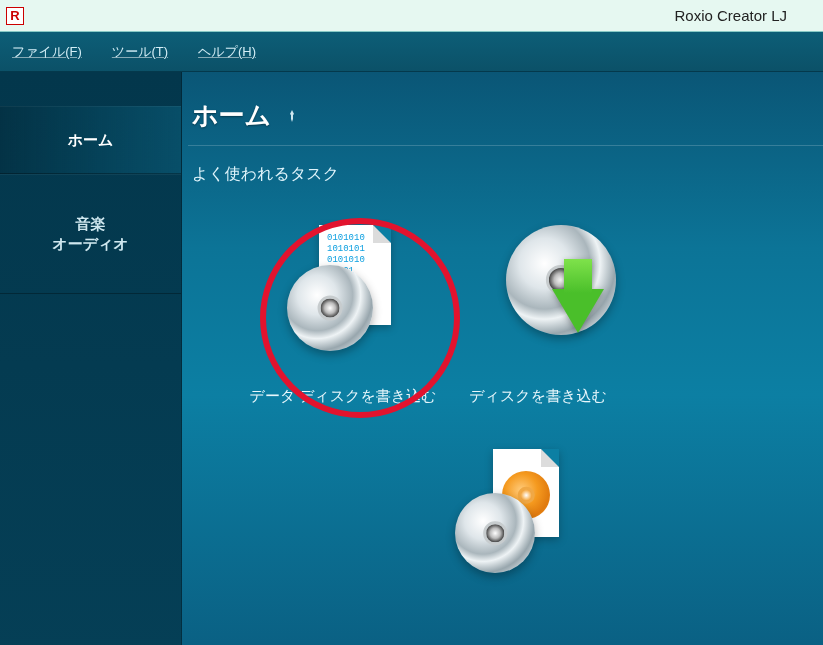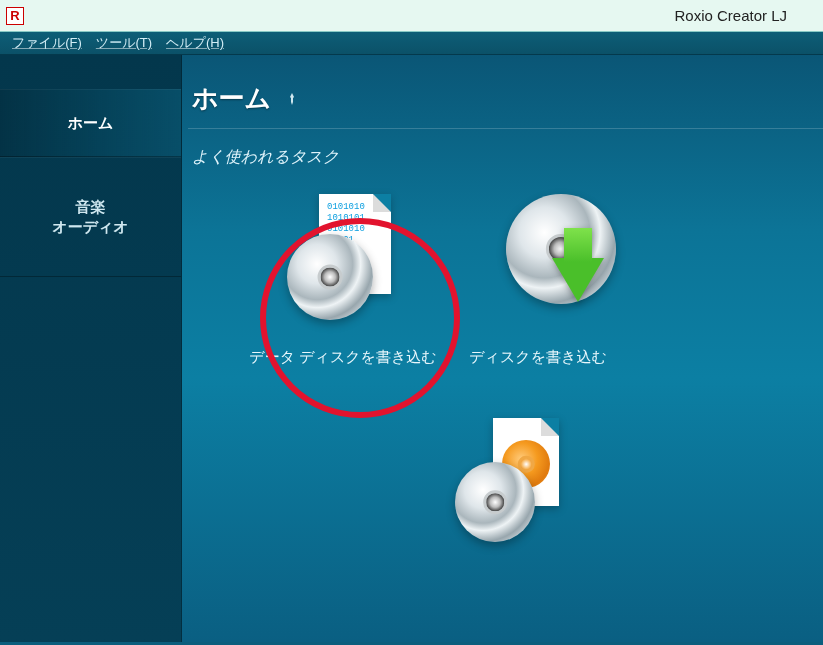--- a/index.html
+++ b/index.html
@@ -32,26 +32,26 @@
     margin-right: 10px;
   }
   .titlebar-title {
     flex: 1;
     text-align: right;
     color: #222;
     font-size: 15px;
     margin-right: 30px;
   }
   .menubar {
-    height: 23px;
+    height: 40px;
     background: linear-gradient(to bottom, #0d5e77, #0b5168);
     display: flex;
     align-items: center;
     padding: 0 6px;
-    gap: 2px;
+    gap: 18px;
     font-size: 13px;
     color: #d3eef6;
     border-bottom: 1px solid #04394c;
   }
   .menubar-item {
     padding: 2px 6px;
     text-decoration: underline;
     text-decoration-color: rgba(255,255,255,0.5);
     text-underline-offset: 1px;
     cursor: default;
@@ -111,22 +111,21 @@
   }
   .pin-icon {
     width: 14px;
     height: 14px;
     display: inline-block;
   }
   .section-label {
     font-size: 16px;
     color: #e0f4fb;
     padding-left: 4px;
-    margin-bottom: 20px;
-    font-style: italic;
+    margin-bottom: 34px;
   }
   .task-grid {
     display: flex;
     flex-wrap: wrap;
     padding-left: 40px;
     gap: 0;
   }
   .task {
     width: 230px;
     height: 230px;
@@ -142,20 +141,22 @@
     height: 160px;
     position: relative;
     display: flex;
     align-items: center;
     justify-content: center;
   }
   .task-label {
     color: #e8f7fc;
     font-size: 15px;
     text-align: center;
+    margin-top: 8px;
+    font-family: Liberation Serif, serif;
   }
   .disc {
     border-radius: 50%;
     position: relative;
     background: radial-gradient(circle at 35% 35%, #fff 0%, #dfe6ea 25%, #aab6bc 45%, #eef3f5 55%, #98a6ad 70%, #dfe6ea 85%, #c0cbd0 100%);
     box-shadow: 0 4px 10px rgba(0,0,0,0.3);
   }
   .disc::after {
     content: "";
     position: absolute;

